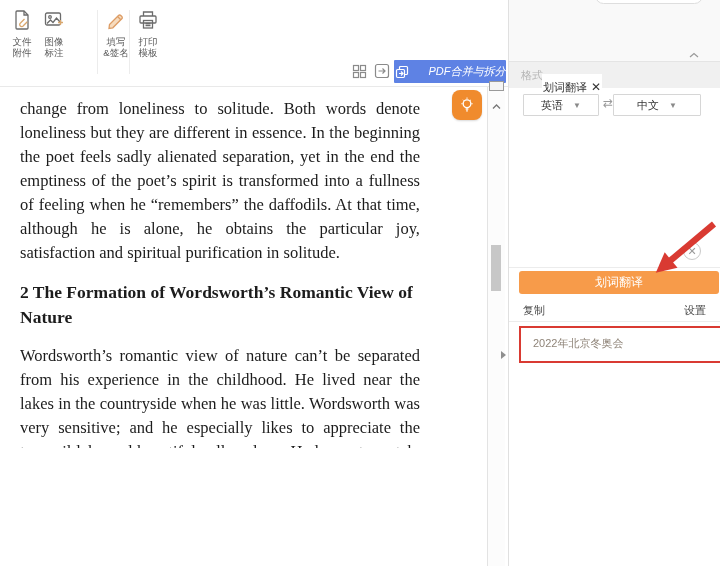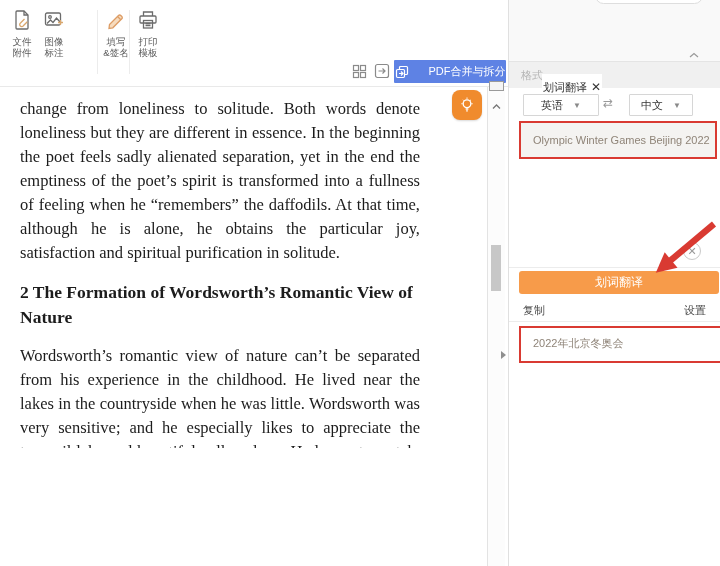--- a/index.html
+++ b/index.html
@@ -12,21 +12,21 @@
            border-bottom:1px solid #e9e9e9;}
   .tool-item{position:absolute;top:8px;width:34px;text-align:center;cursor:default;}
   .tool-item .t-icon{display:block;height:26px;margin-bottom:2px;}
   .tool-item .t-label{font-size:9.5px;line-height:11px;color:#5a5a5a;display:block;}
   .tool-sep{position:absolute;top:10px;width:1px;height:64px;background:#ececec;}
 
   
   .view-icon{position:absolute;width:16px;height:16px;cursor:pointer;}
   .merge-btn{position:absolute;left:394px;top:60px;width:112px;height:23px;background:#5e82e4;
              color:#fff;font-size:11px;display:flex;align-items:center;justify-content:center;
-             gap:20px;cursor:pointer;border-radius:1px;}
+             gap:20px;cursor:pointer;border-radius:1px;font-style:italic;}
   .merge-btn svg{flex:0 0 auto;}
 
   
   .doc{position:absolute;left:0;top:88px;width:487px;height:360px;background:#fff;overflow:hidden;}
   .page{position:relative;padding:9px 0 0 20px;width:440px;
         font-family:"Liberation Serif","DejaVu Serif",serif;color:#1c1c1c;}
   .page p{width:400px;font-size:16.5px;line-height:24px;text-align:justify;}
   .page h2{width:400px;font-size:17.5px;line-height:25px;margin-top:15px;font-weight:bold;}
   .page p.second{margin-top:14px;}
 
@@ -211,28 +211,25 @@
         <span>划词翻译</span>
         <span class="tab-close">✕</span>
       </div>
     </div>
 
     <div class="dd" style="left:14px;width:76px">
       <span>英语</span>
       <span class="caret">▼</span>
     </div>
     <span class="swap">⇄</span>
-    <div class="dd" style="left:120px;width:64px">
+    <div class="dd" style="left:104px;width:88px">
       <span>中文</span>
       <span class="caret">▼</span>
     </div>
 
-    <div class="src-box">
-      <span>Olympic Winter Games Beijing 2022</span>
-    </div>
 
     <span class="clear-btn">✕</span>
     <div class="divider" style="top:267px"></div>
 
     <div class="translate-btn">划词翻译</div>
 
     <span class="red-arrow">
       <svg width="106" height="72" viewBox="0 0 106 72">
         <g transform="translate(100,4) rotate(140)" fill="#d93a32" stroke="none">
           <rect x="0" y="-3.2" width="58" height="6.4"></rect>

